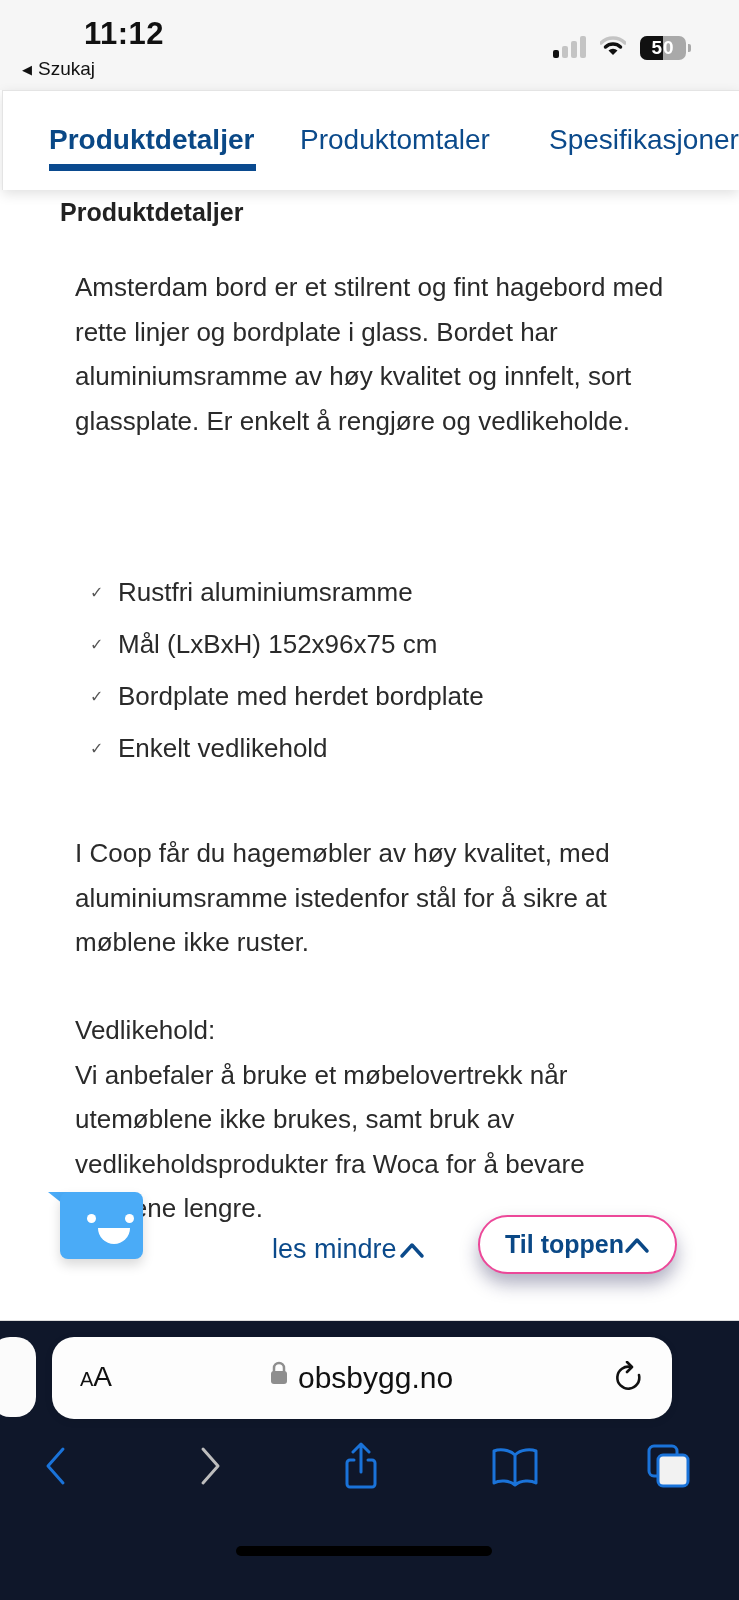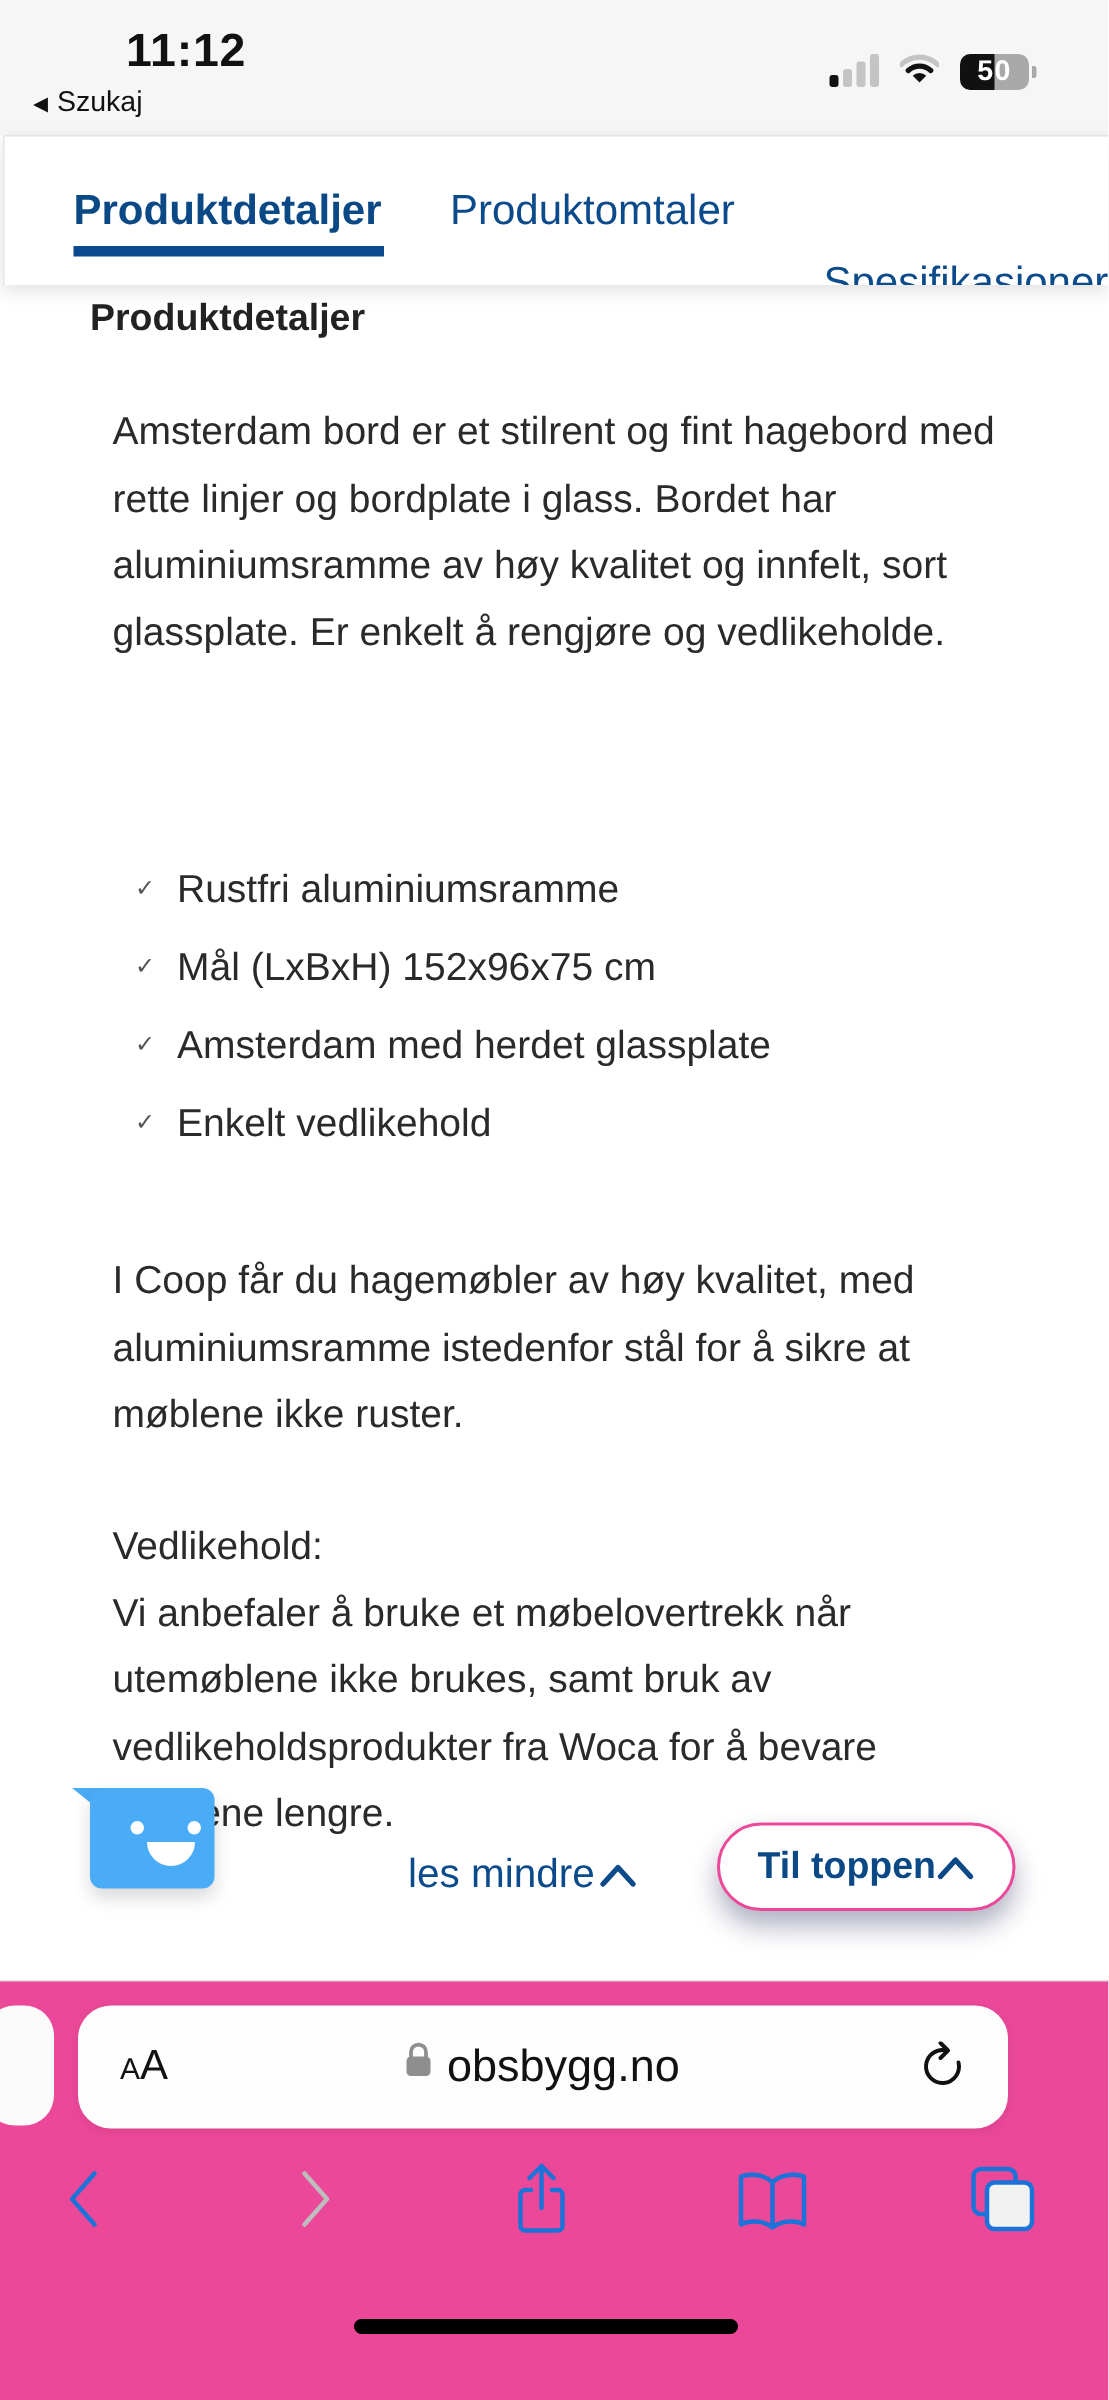--- a/index.html
+++ b/index.html
@@ -47,21 +47,21 @@
 
   .chat-bubble { position: absolute; left: 48px; top: 1190px; width: 95px; height: 70px; z-index: 2; }
   .chat-bubble .body { position: absolute; left: 12px; top: 2px; width: 83px; height: 67px; background: #4aabf7; border-radius: 8px; box-shadow: 0 6px 12px rgba(0,0,0,0.15); }
   .chat-bubble .tail { position: absolute; left: 0; top: 2px; width: 0; height: 0; border-top: 16px solid #4aabf7; border-left: 20px solid transparent; }
   .chat-bubble .eye { position: absolute; top: 24px; width: 9px; height: 9px; background: #fff; border-radius: 50%; }
   .chat-bubble .eye.l { left: 39px; }
   .chat-bubble .eye.r { left: 77px; }
   .chat-bubble .mouth { position: absolute; left: 50px; top: 38px; width: 32px; height: 16px; background: #fff; border-radius: 0 0 16px 16px; }
 
   
-  .safari-bar { position: absolute; left: 0; top: 1320px; width: 739px; height: 280px; background: #ec4899; border-top: 1px solid #dcdcdc; padding-left: 29px; }
+  .safari-bar { position: absolute; left: 0; top: 1320px; width: 739px; height: 280px; background: #0f172a; border-top: 1px solid #dcdcdc; padding-left: 29px; }
   .prev-tab-stub { position: absolute; left: -10px; top: 16px; width: 46px; height: 80px; background: #fbfbfb; border-radius: 20px; }
   .url-field { position: absolute; left: 52px; top: 16px; width: 620px; height: 82px; background: #fdfdfd; border-radius: 22px; box-shadow: 0 2px 8px rgba(0,0,0,0.08); }
   .aa-button { position: absolute; left: 28px; top: 24px; font-size: 28px; color: #111; }
   .aa-button .small { font-size: 20px; }
   .url-text { position: absolute; left: 218px; top: 24px; display: flex; align-items: flex-start; gap: 10px; font-size: 30px; color: #111; }
   .url-text svg { width: 18px; height: 24px; }
   .reload-button { position: absolute; right: 26px; top: 24px; width: 32px; height: 34px; }
 
   .toolbar { position: absolute; left: 0; top: 120px; width: 739px; height: 60px; }
   .tb-btn { position: absolute; top: 0; width: 50px; height: 50px; display: flex; align-items: center; justify-content: center; }
@@ -97,39 +97,39 @@
         </div>
         <div class="battery-nub" style="margin-left:2px;"></div>
       </div>
     </div>
   </div>
 
   <div class="tabs-bar">
     <div class="tab active" style="left:46px;">Produktdetaljer</div>
     <div class="tab-underline"></div>
     <div class="tab" style="left:297px;">Produktomtaler</div>
-    <div class="tab" style="left:546px;margin-top:48px;">Spesifikasjoner</div>
+    <div class="tab" style="left:546px;">Spesifikasjoner</div>
   </div>
 
   <div class="section-heading">Produktdetaljer</div>
 
   <p class="paragraph p1">Amsterdam bord er et stilrent og fint hagebord med rette linjer og bordplate i glass. Bordet har aluminiumsramme av høy kvalitet og innfelt, sort glassplate. Er enkelt å rengjøre og vedlikeholde.</p>
 
   <ul class="features">
     <li>
         <span class="check">✓</span>
         <span>Rustfri aluminiumsramme</span>
       </li>
     <li>
         <span class="check">✓</span>
         <span>Mål (LxBxH) 152x96x75 cm</span>
       </li>
     <li>
         <span class="check">✓</span>
-        <span>Amsterdam med herdet glassplate</span>
+        <span>Bordplate med herdet bordplate</span>
       </li>
     <li>
         <span class="check">✓</span>
         <span>Enkelt vedlikehold</span>
       </li>
   </ul>
 
   <p class="paragraph p2">I Coop får du hagemøbler av høy kvalitet, med aluminiumsramme istedenfor stål for å sikre at møblene ikke ruster.</p>
 
   <div class="paragraph p3">

